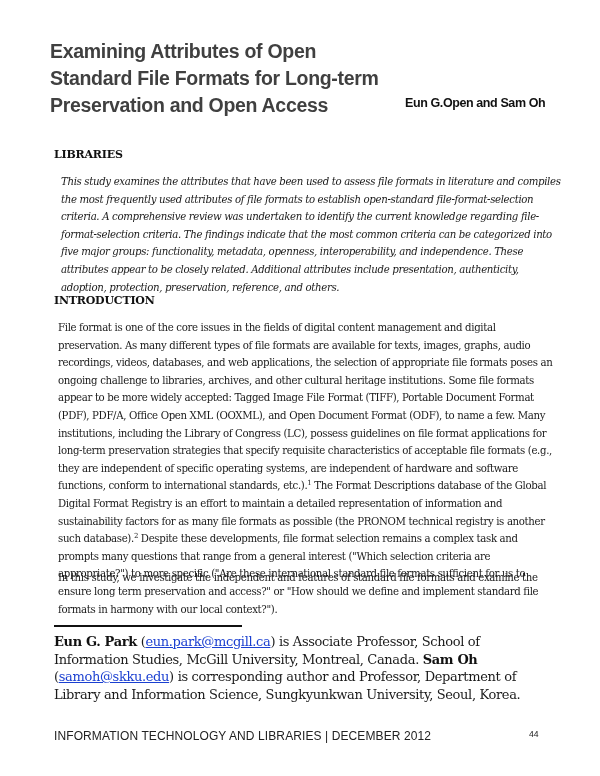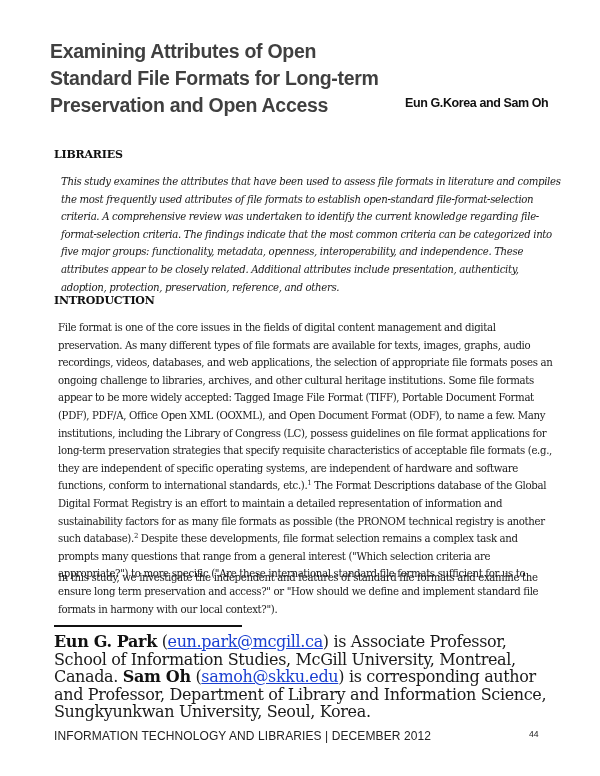--- a/index.html
+++ b/index.html
@@ -25,40 +25,40 @@
     color: #1a1a1a; letter-spacing: -0.35px; margin: 7px;
   }
   .body-p {
     position: absolute; left: 54px; width: 500px;
     font-family: "DejaVu Serif", serif; font-size: 10.2px; line-height: 17.6px; color: #1a1a1a;
     letter-spacing: -0.35px; margin: 4px;
   }
   .rule { position: absolute; left: 54px; top: 625px; width: 188px; height: 2px; background: #111; }
   .footnote {
     position: absolute; left: 54px; top: 633px; width: 500px;
-    font-family: "DejaVu Serif", serif; font-size: 16px; line-height: 17.6px; color: #1a1a1a;
+    font-family: "DejaVu Serif", serif; font-size: 13px; line-height: 17.6px; color: #1a1a1a;
     letter-spacing: -0.35px; margin: 0;
   }
   .footnote b { color: #111; }
   .footnote a { color: #1a3fd1; text-decoration: underline; }
   .footer-left {
     position: absolute; left: 54px; top: 729px;
     font-family: "Liberation Sans", sans-serif; font-size: 12px; color: #222; letter-spacing: 0.1px;
   }
   .footer-right {
     position: absolute; left: 513px; top: 729px;
     font-family: "Liberation Sans", sans-serif; font-size: 8.6px; color: #222; margin-left: 16px;
   }
   sup { font-size: 7px; vertical-align: super; line-height: 0; }
 </style>
 </head>
 <body>
 
 <div class="title">Examining Attributes of Open Standard File Formats for Long-term Preservation and Open Access</div>
-<div class="authors">Eun G.Korea and Sam Oh</div>
+<div class="authors">Eun G.Open and Sam Oh</div>
 
 <div class="heading" style="top:148px;">LIBRARIES</div>
 <p class="abstract">This study examines the attributes that have been used to assess file formats in literature and compiles the most frequently used attributes of file formats to establish open-standard file-format-selection criteria. A comprehensive review was undertaken to identify the current knowledge regarding file-format-selection criteria. The findings indicate that the most common criteria can be categorized into five major groups: functionality, metadata, openness, interoperability, and independence. These attributes appear to be closely related. Additional attributes include presentation, authenticity, adoption, protection, preservation, reference, and others.</p>
 
 <div class="heading" style="top:294px;">INTRODUCTION</div>
 
 <p class="body-p" style="top:315px;"><span>File format is one of the core issues in the fields of digital content management and digital preservation. As many different types of file formats are available for texts, images, graphs, audio recordings, videos, databases, and web applications, the selection of appropriate file formats poses an ongoing challenge to libraries, archives, and other cultural heritage institutions. Some file formats appear to be more widely accepted: Tagged Image File Format (TIFF), Portable Document Format (PDF), PDF/A, Office Open XML (OOXML), and Open Document Format (ODF), to name a few. Many institutions, including the Library of Congress (LC), possess guidelines on file format applications for long-term preservation strategies that specify requisite characteristics of acceptable file formats (e.g., they are independent of specific operating systems, are independent of hardware and software functions, conform to international standards, etc.).</span><sup>1</sup><span> The Format Descriptions database of the Global Digital Format Registry is an effort to maintain a detailed representation of information and sustainability factors for as many file formats as possible (the PRONOM technical registry is another such database).</span><sup>2</sup><span> Despite these developments, file format selection remains a complex task and prompts many questions that range from a general interest ("Which selection criteria are appropriate?") to more specific ("Are these international standard file formats sufficient for us to ensure long term preservation and access?" or "How should we define and implement standard file formats in harmony with our local context?").</span></p>
 
 <p class="body-p" style="top:565px;">In this study, we investigate the independent and features of standard file formats and examine the</p>
 

